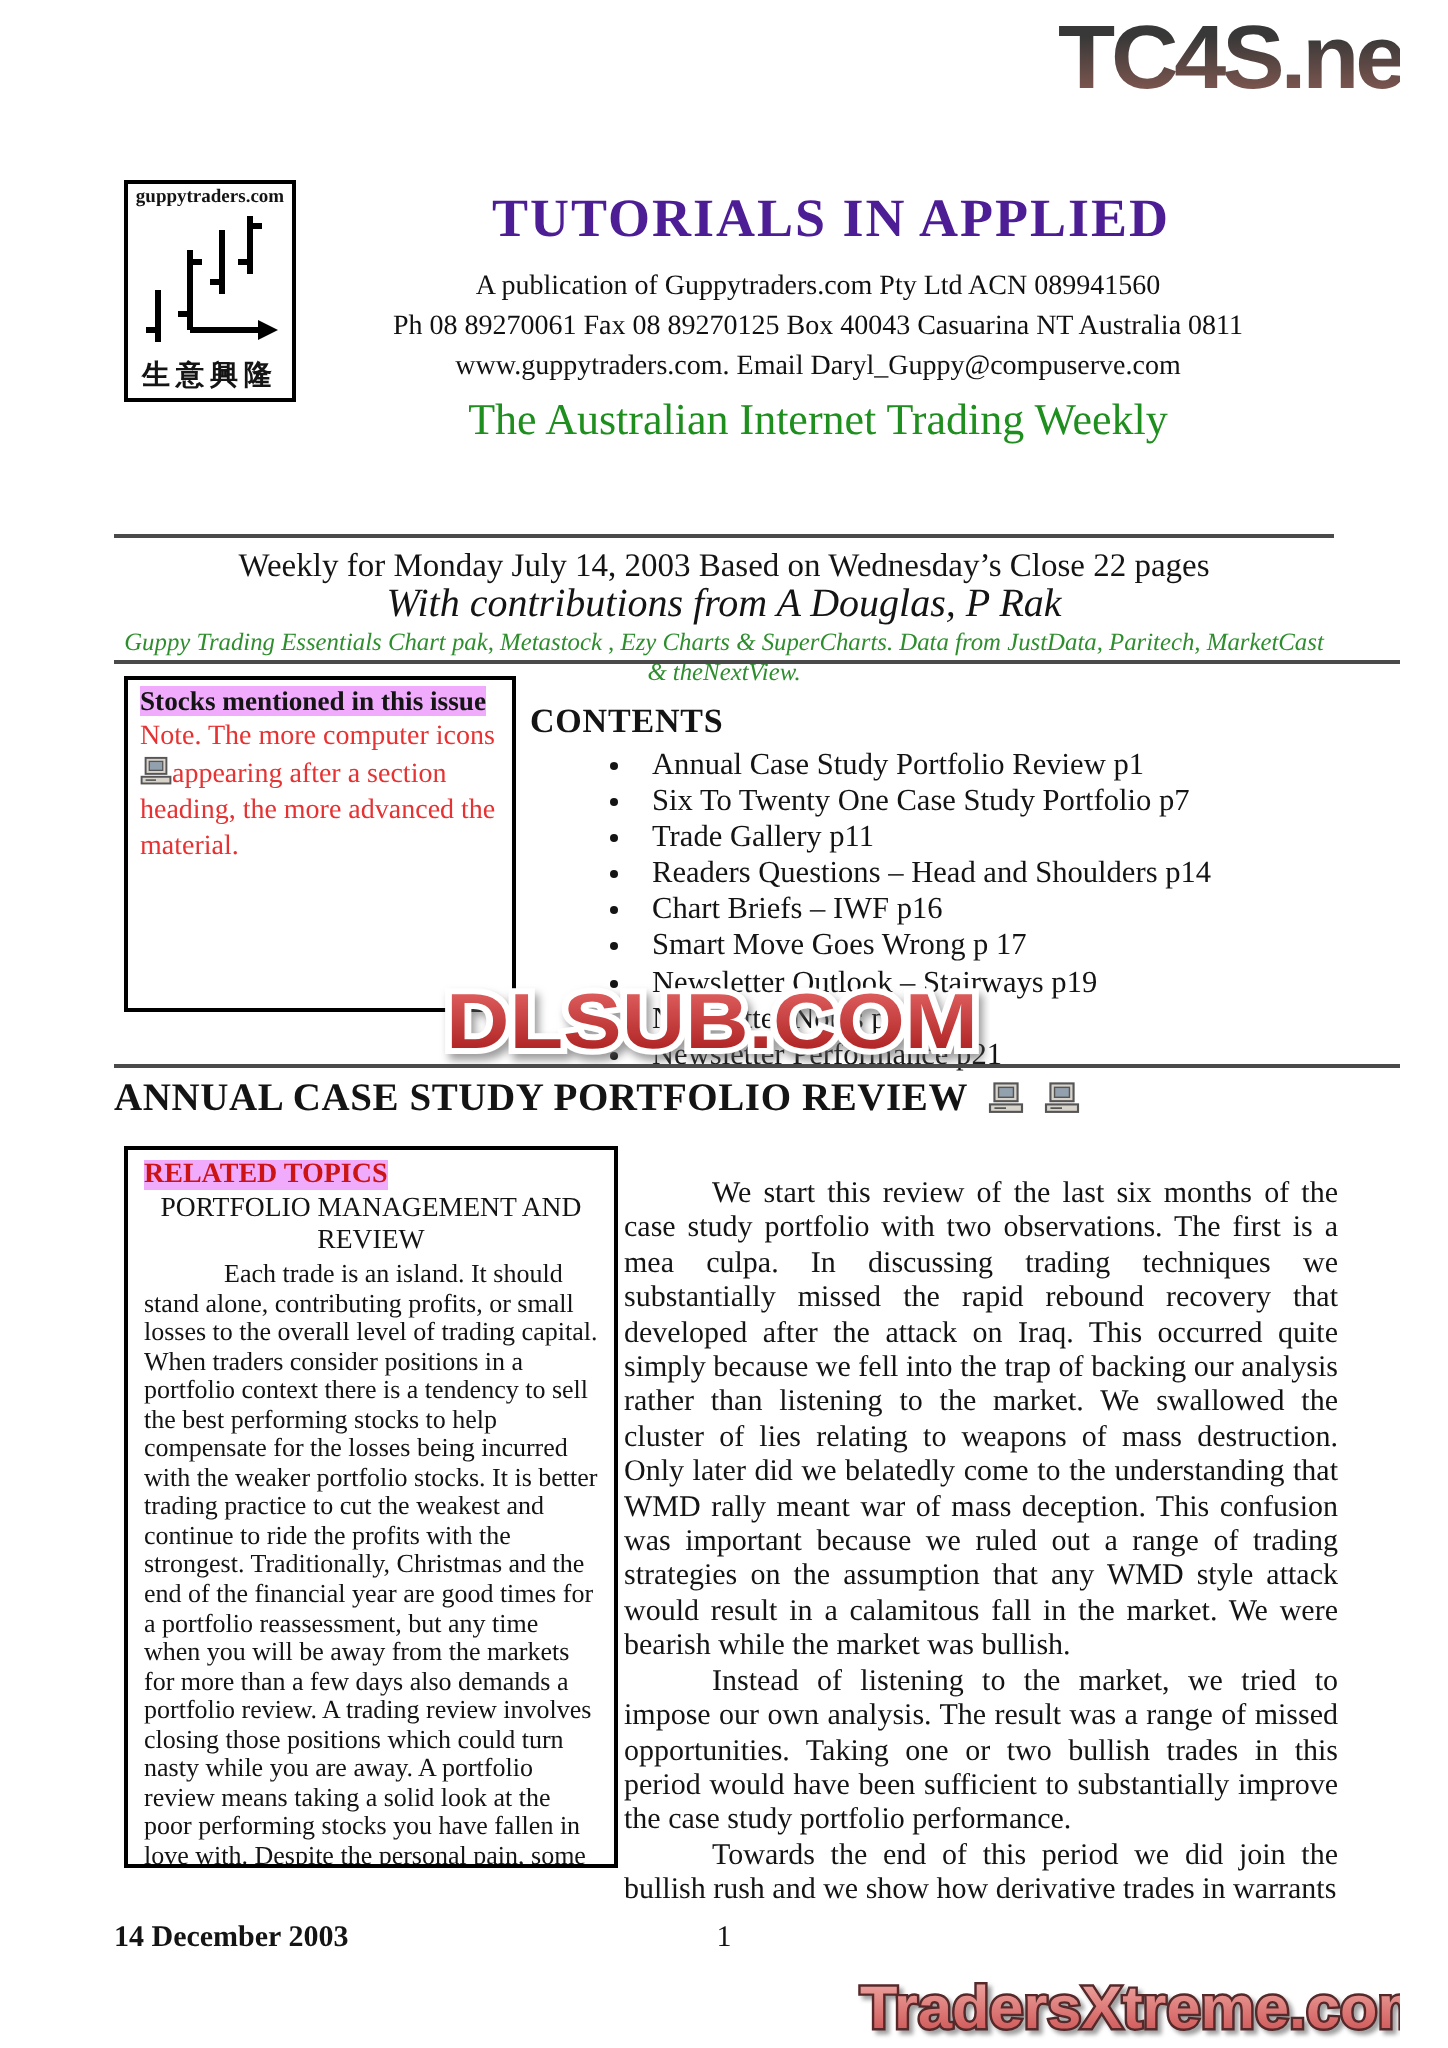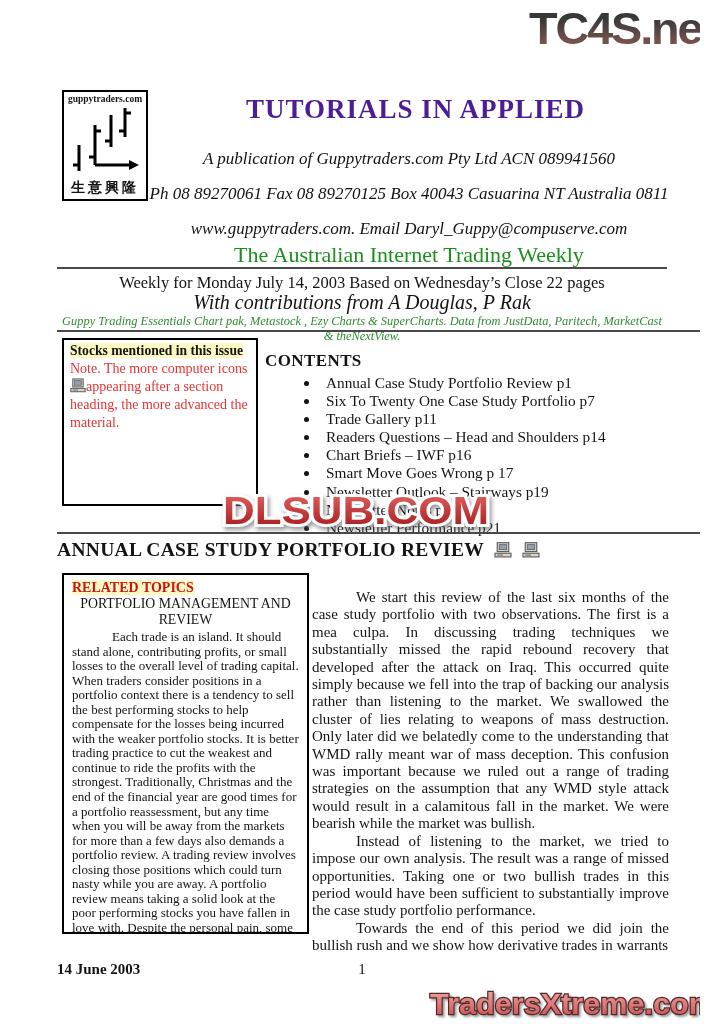--- a/index.html
+++ b/index.html
@@ -18,41 +18,41 @@
     top:90px; left:62px; width:86px; height:111px;
     border:2px solid #000; box-sizing:border-box; text-align:center;
     overflow:hidden; background:#fff;
   }
   #logo-site { font-size:9.5px; font-weight:bold; line-height:12px; margin-top:1px; }
   #logo-cn { font-size:14px; font-weight:bold; letter-spacing:3px; line-height:16px; font-family:"DejaVu Sans",sans-serif; }
 
   
   #masthead { top:86px; left:148px; width:522px; text-align:center; }
   .title-line { font-size:27px; font-weight:bold; color:#4c1d95; line-height:47px; letter-spacing:1px;padding-left:13px; }
-  .pub-line { font-size:17px; line-height:19px; margin-top:16px; color:#111;font-style:italic; }
+  .pub-line { font-size:14px; line-height:19px; margin-top:1px; color:#111; }
   #subtitle { font-size:22px; color:#1e8e1e; line-height:26px; margin-top:4px; }
 
   .divider { height:2px; background:#4a4a4a; }
   #hr1 { top:267px; left:57px; width:610px; }
   #hr2 { top:330px; left:57px; width:646px; }
   #hr3 { top:532px; left:57px; width:646px; }
 
   
   #issue-block { top:273px; left:57px; width:610px; text-align:center; }
   #weekly-line { font-size:16.5px; line-height:20px; }
   #contrib-line { font-size:20px; font-style:italic; line-height:19px;font-family:Liberation Serif, serif; }
   #tools-line { font-size:12.4px; font-style:italic; color:#2e8e2e; line-height:15px; margin-top:2px; }
 
   
   #stocks-box {
     top:338px; left:62px; width:196px; height:168px;
     border:2px solid #000; box-sizing:border-box; padding:2px 6px;
     overflow:hidden; background:#fff;
   }
-  .hl-green { background:#fef9c3; }
+  .hl-green { background:#f0abfc; }
   #stocks-title { font-weight:bold; font-size:13.6px; line-height:18px; }
   #stocks-list { font-size:14.2px; line-height:18px; }
   #stocks-note { color:#e63232; font-size:14px; line-height:18px; }
   .pc-icon { vertical-align:-2px; }
 
   
   #contents-block { top:336px; left:265px; width:408px;margin-top:15px; }
   #contents-heading { font-weight:bold; font-size:17px; letter-spacing:0.4px; line-height:20px; }
   #contents-list { margin:3px 0 0 0; padding-left:55px; }
   #contents-list li { font-size:15.3px; line-height:18.1px; padding-left:6px; }
@@ -207,21 +207,21 @@
     <div id="related-sub">PORTFOLIO MANAGEMENT AND REVIEW</div>
     <p id="related-body">Each trade is an island. It should stand alone, contributing profits, or small losses to the overall level of trading capital. When traders consider positions in a portfolio context there is a tendency to sell the best performing stocks to help compensate for the losses being incurred with the weaker portfolio stocks. It is better trading practice to cut the weakest and continue to ride the profits with the strongest. Traditionally, Christmas and the end of the financial year are good times for a portfolio reassessment, but any time when you will be away from the markets for more than a few days also demands a portfolio review. A trading review involves closing those positions which could turn nasty while you are away. A portfolio review means taking a solid look at the poor performing stocks you have fallen in love with. Despite the personal pain, some do have to be put down.</p>
   </div>
 
   <div class="abs" id="main-col">
     <p>We start this review of the last six months of the case study portfolio with two observations. The first is a mea culpa. In discussing trading techniques we substantially missed the rapid rebound recovery that developed after the attack on Iraq. This occurred quite simply because we fell into the trap of backing our analysis rather than listening to the market. We swallowed the cluster of lies relating to weapons of mass destruction. Only later did we belatedly come to the understanding that WMD rally meant war of mass deception. This confusion was important because we ruled out a range of trading strategies on the assumption that any WMD style attack would result in a calamitous fall in the market. We were bearish while the market was bullish.</p>
     <p>Instead of listening to the market, we tried to impose our own analysis. The result was a range of missed opportunities. Taking one or two bullish trades in this period would have been sufficient to substantially improve the case study portfolio performance.</p>
     <p>Towards the end of this period we did join the bullish rush and we show how derivative trades in warrants</p>
   </div>
 
-  <div class="abs" id="footer-date">14 June  2003</div>
+  <div class="abs" id="footer-date">14 December  2003</div>
   <div class="abs" id="footer-page">1</div>
 
   <div class="abs" id="tx-wrap">
     <svg width="296" height="40" viewBox="0 0 296 40">
       <defs>
         <linearGradient id="g-tx" x1="0" y1="0" x2="0" y2="1">
           <stop offset="0.1" stop-color="#eda29e"></stop>
           <stop offset="1" stop-color="#c94b4b"></stop>
         </linearGradient>
       </defs>

